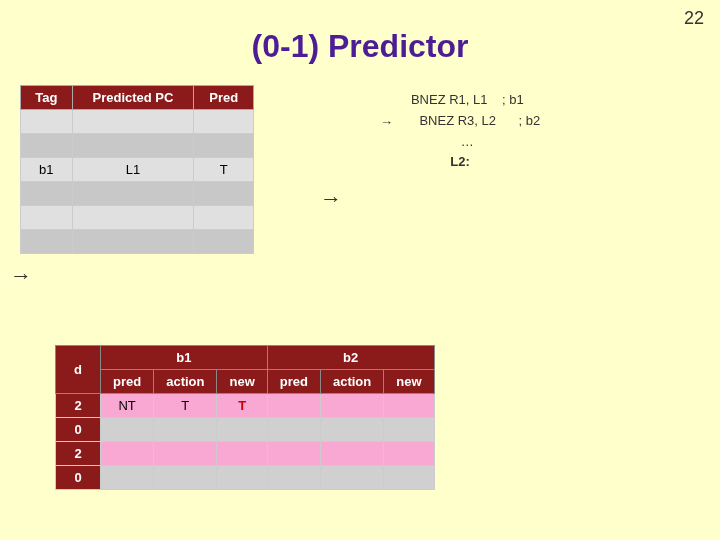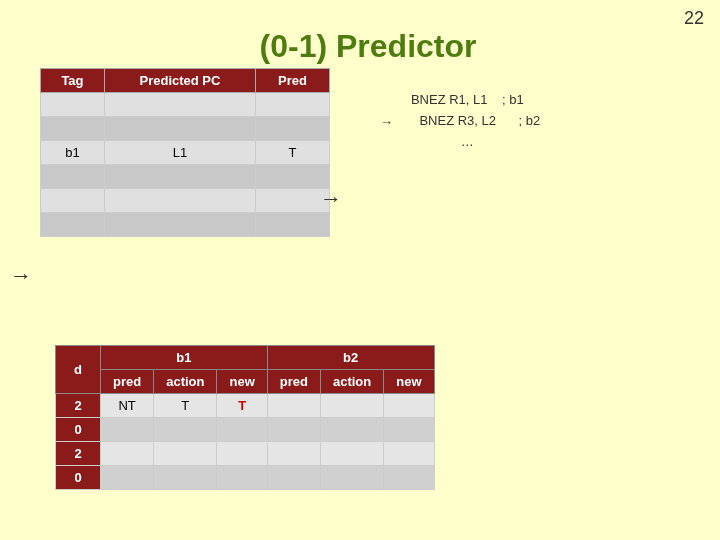--- a/index.html
+++ b/index.html
@@ -22,33 +22,31 @@
     }
 
     
     #title {
       position: absolute;
       top: 28px;
       left: 50%;
       transform: translateX(-50%);
       font-size: 32px;
       font-weight: bold;
-      color: #4d7c0f;
+      color: #4c1d95;
       white-space: nowrap;
-      margin-left: 8px;
     }
 
     
     #btb-table {
       position: absolute;
-      top: 68px;
+      top: 85px;
       left: 20px;
       border-collapse: collapse;
-      width: 290px;
-      margin-left: 20px;
+      width: 234px;
     }
     #btb-table th {
       background: #8b1a1a;
       color: white;
       font-size: 13px;
       font-weight: bold;
       text-align: center;
       padding: 4px 10px;
       border: 1px solid #aaa;
     }
@@ -111,21 +109,21 @@
     }
     #pred-table .d-col {
       background: #8b1a1a;
       color: white;
       font-weight: bold;
     }
     #pred-table .row-even td:not(.d-col) {
       background: #d0d0d0;
     }
     #pred-table .row-odd td:not(.d-col) {
-      background: #e5e5e5;
+      background: #f9a8d4;
       text-align: center;
     }
     .text-red {
       color: #cc0000;
       font-weight: bold;
     }
     
     #arrow-btb {
       position: absolute;
       top: 183px;
@@ -197,20 +195,23 @@
 <div id="code-block">
   <div>
     &nbsp;&nbsp;&nbsp;&nbsp;<span>BNEZ  R1, L1</span>&nbsp;&nbsp;&nbsp;&nbsp;<span>; b1</span>
   </div>
   <div style="display:flex;align-items:center;gap:4px;">
     <span style="margin-right:4px;">→</span>
     &nbsp;&nbsp;&nbsp;&nbsp;<span>BNEZ  R3, L2</span>&nbsp;&nbsp;&nbsp;&nbsp;<span>; b2</span>
   </div>
   <div>
     &nbsp;&nbsp;&nbsp;&nbsp;<span>…</span>
+  </div>
+  <div>
+    <span class="label">L2:</span>
   </div>
 </div>
 
 <div id="pred-table-wrapper">
   <table id="pred-table">
     <thead>
       <tr>
         <th rowspan="2" style="background:#8b1a1a;">d</th>
         <th colspan="3">b1</th>
         <th colspan="3">b2</th>

